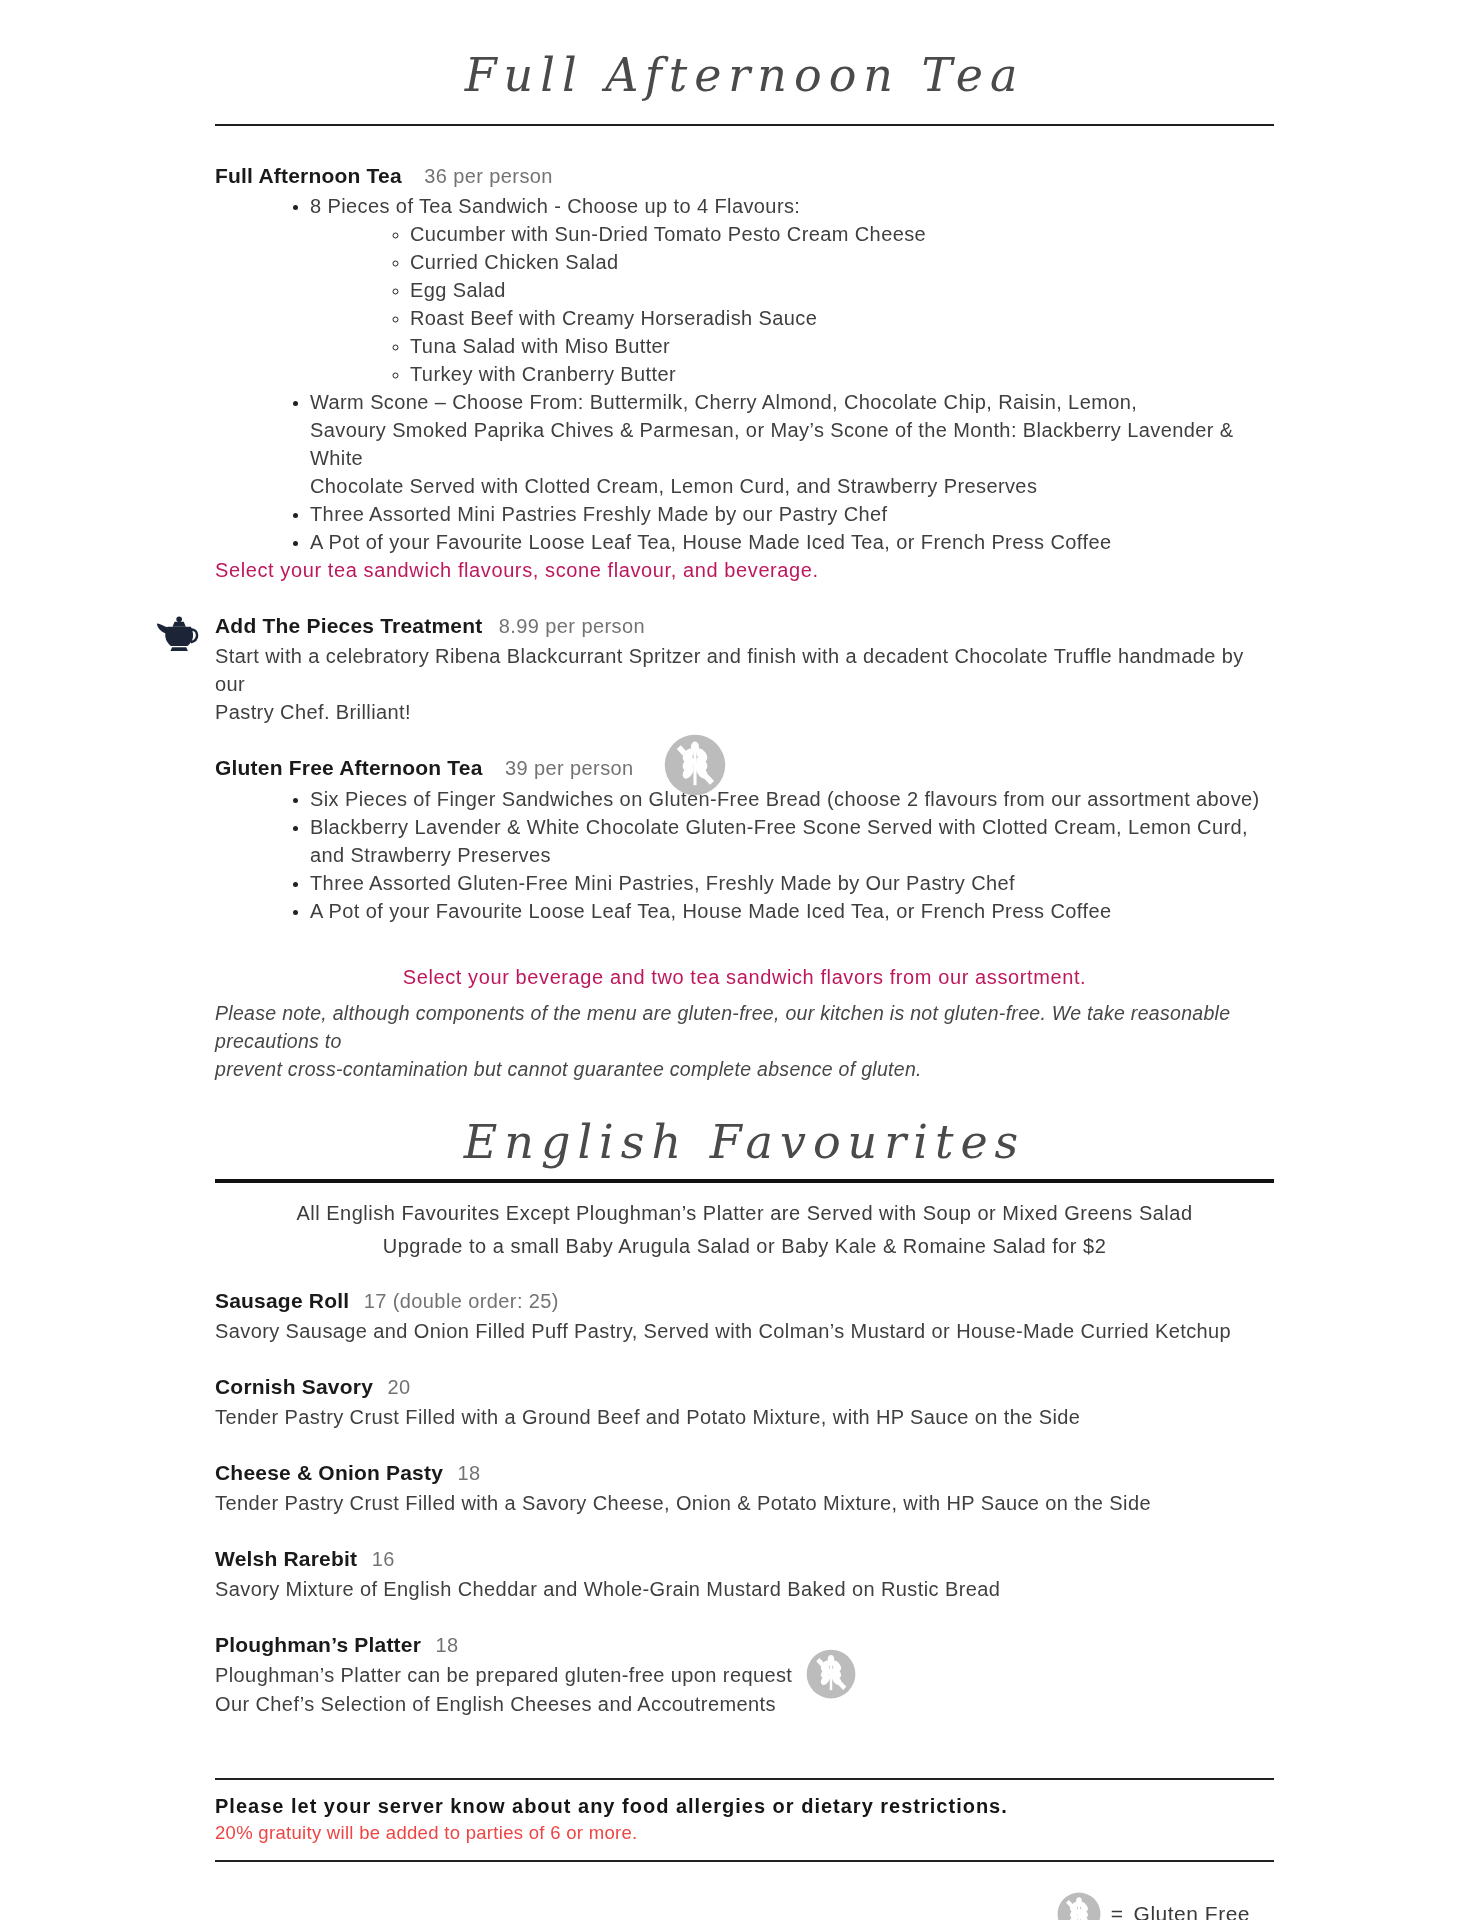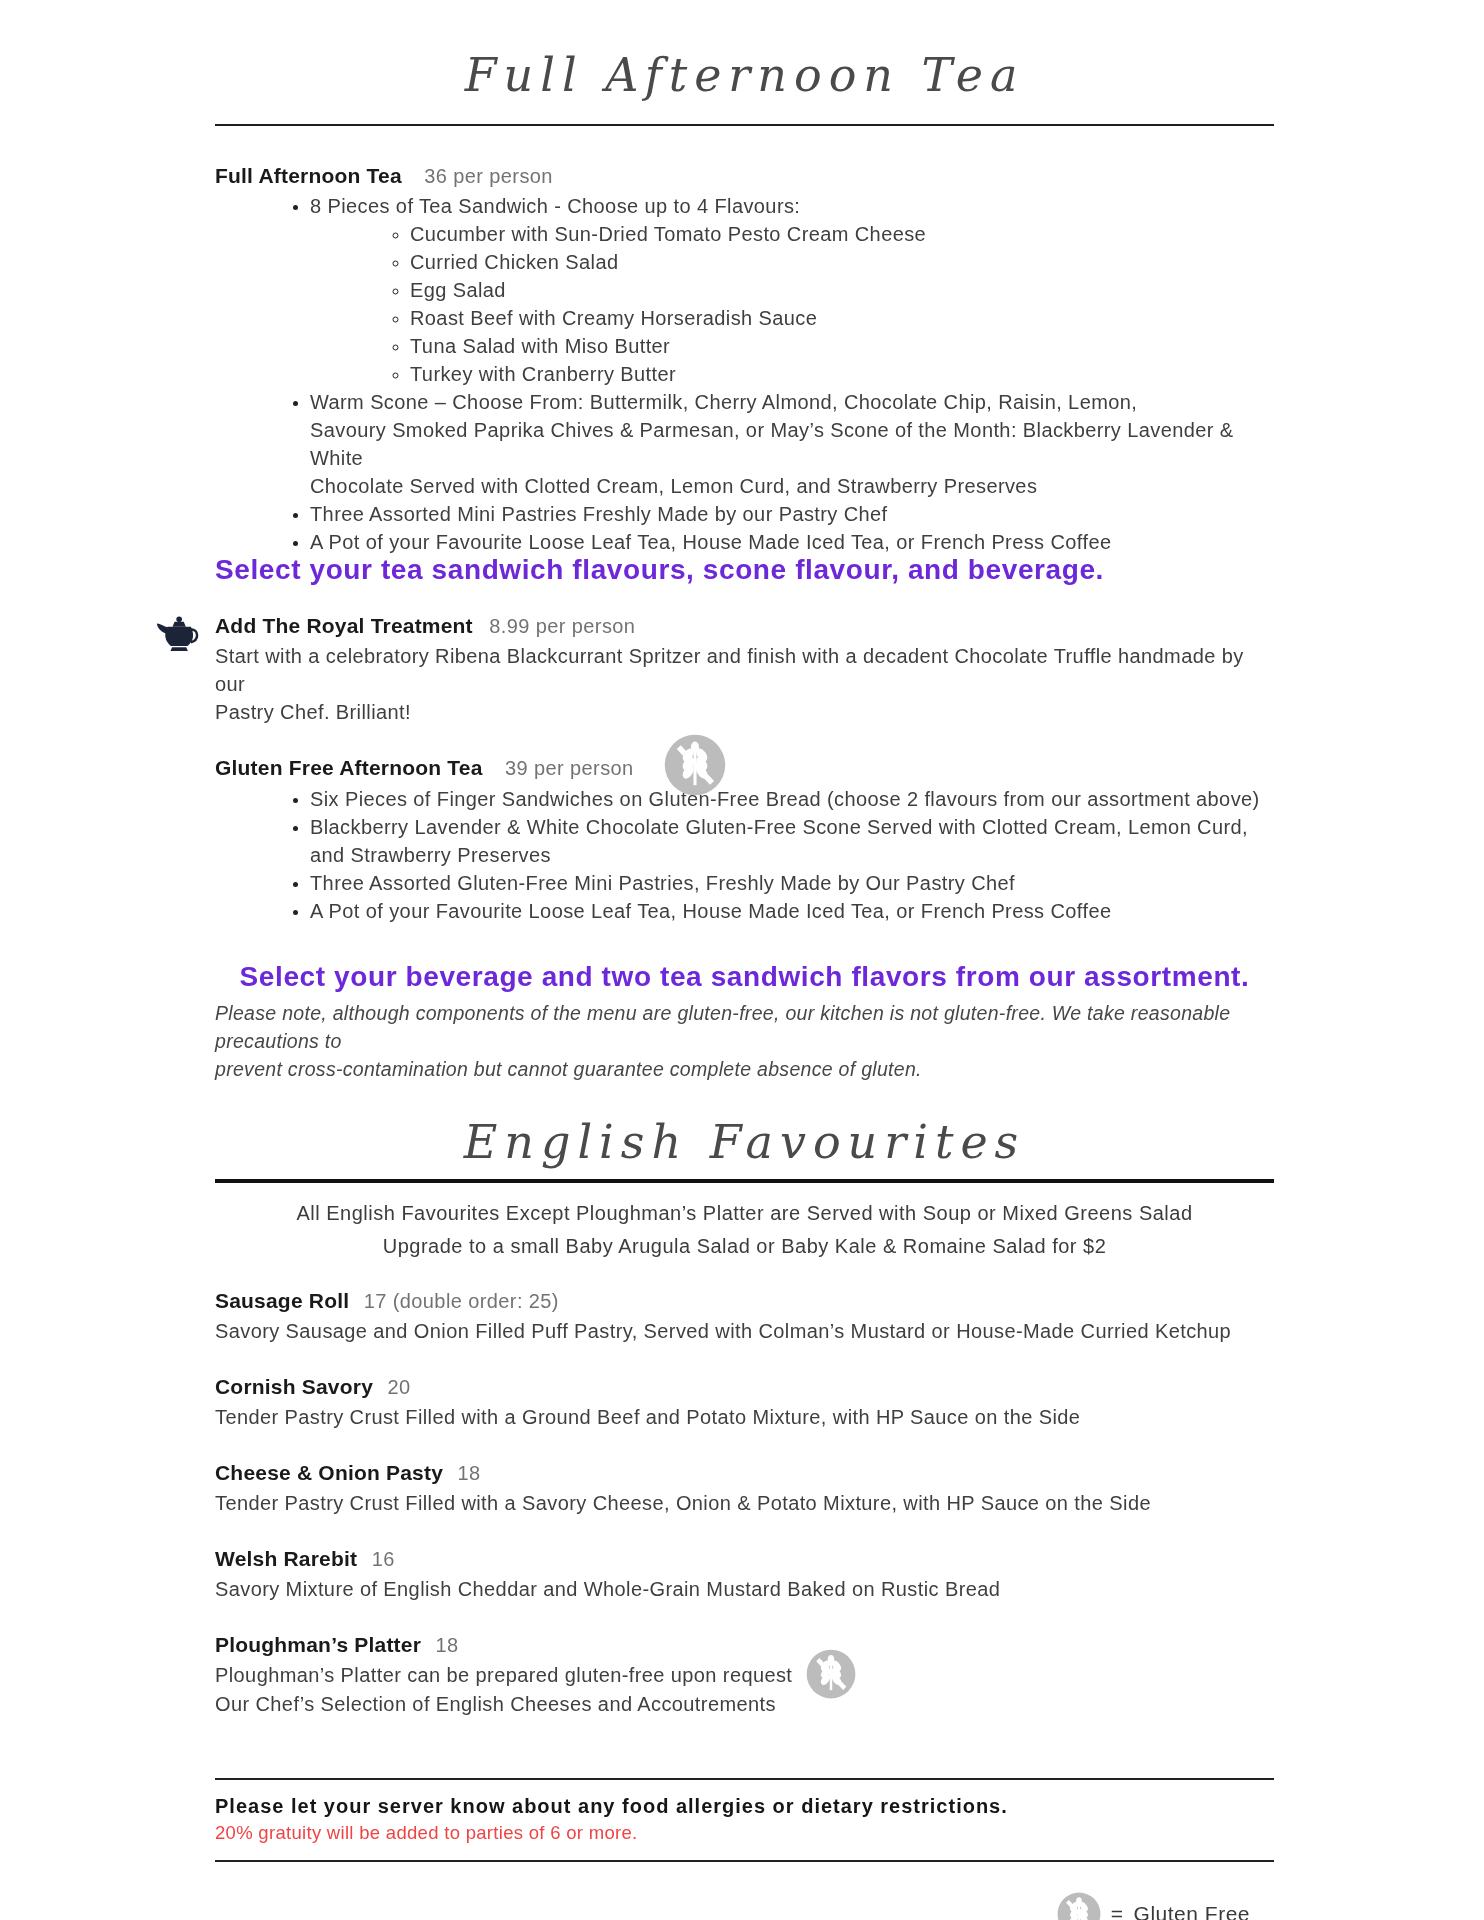--- a/index.html
+++ b/index.html
@@ -38,22 +38,22 @@
   .body-text { font-size: 20px; line-height: 28px; letter-spacing: 0.4px; color: #3f3f3f; }
   .multiline { white-space: pre-line; }
 
   ul { margin: 0; }
   ul.level1 { list-style: disc;   padding-left: 95px;  }
   ul.level2 { list-style: circle; padding-left: 100px; }
   li { font-size: 20px; line-height: 28px; letter-spacing: 0.4px; color: #3f3f3f; }
   li::marker { color: #222; font-size: 17px; }
 
   .bold-note {
-    font-weight: 700; font-size: 28px; line-height: 28px;
-    color: #6d28d9; letter-spacing: 0.6px;
+    font-weight: 400; font-size: 20px; line-height: 28px;
+    color: #be185d; letter-spacing: 0.6px;
   }
   .italic-note {
     font-style: italic; font-size: 19.5px; line-height: 28px;
     color: #474747; letter-spacing: 0.3px; margin-top: 8px;
   }
 
   .sec-afternoon-heading { margin-top: 36px; }
   .sec-royal { margin-top: 28px; position: relative; }
   .sec-gf { margin-top: 28px; }
   .gf-select-note { margin-top: 38px; text-align: center; }
@@ -136,21 +136,21 @@
             <path d="M16 22 C9 20 1.5 14.5 2.5 18.5 C3.5 23.5 9 28 15.5 30 Z"></path>
             <path d="M15 21 h28 c4.5 9 3.5 17 -4 23 h-20 c-7.5 -6 -8.5 -14 -4 -23 z"></path>
             <path d="M21 21 l2.5 -6 h11 l2.5 6 z"></path>
             <circle cx="29" cy="12" r="3.4"></circle>
             <path d="M20.5 45.5 h17 l2 4.5 h-21 z"></path>
           </g>
           <path d="M43 24 c10 0.5 10 13 0 15.5" fill="none" stroke="#1c2537" stroke-width="3"></path>
         </svg>
       </span>
       <div class="item-head">
-        <span class="h-bold">Add The Royal Treatment</span>
+        <span class="h-bold">Add The Pieces Treatment</span>
         <span class="h-price" style="margin-left:12px">8.99 per person</span>
       </div>
       <div class="body-text multiline">Start with a celebratory Ribena Blackcurrant Spritzer and finish with a decadent Chocolate Truffle handmade by our
 Pastry Chef. Brilliant!</div>
     </div>
 
     <div class="sec-gf">
       <div class="item-head">
         <span class="h-bold">Gluten Free Afternoon Tea</span>
         <span class="h-price">39 per person</span>

